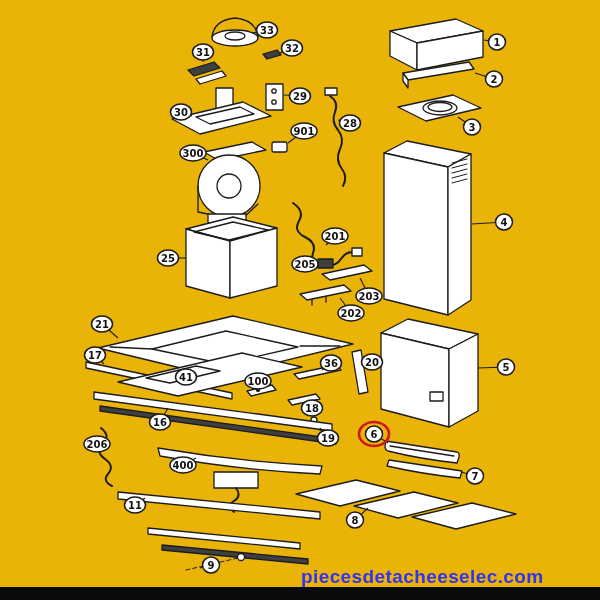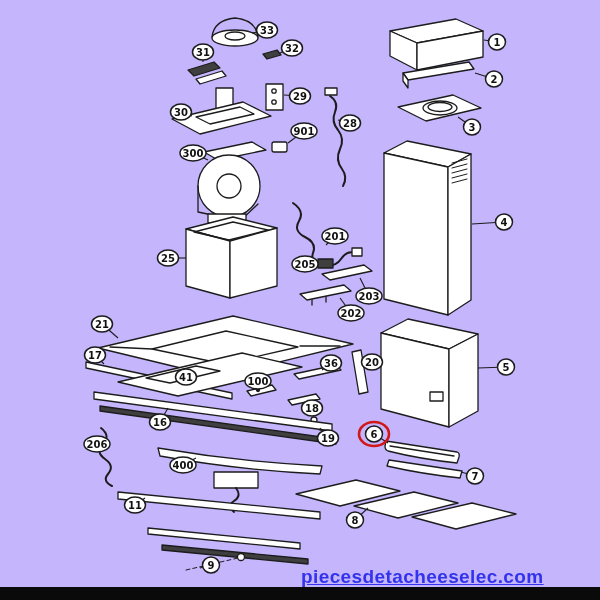--- a/index.html
+++ b/index.html
@@ -13,27 +13,27 @@
   .nofill { fill:none; }
   .thick { stroke-width:2; fill:none; }
   .thin { stroke-width:1; }
   .leader { stroke:#1c1c1c; stroke-width:1.1; }
   .callout-bubble { fill:#fff; stroke:#1c1c1c; stroke-width:1.5; }
   .callout-num { font:bold 10px "DejaVu Sans",sans-serif; text-anchor:middle;
                  fill:#111; stroke:none; }
   .highlight-ring { fill:none; stroke-width:2.6; }
   #watermark { position:absolute; left:301px; top:566px;
                font:700 19px "Liberation Sans",sans-serif;
-               letter-spacing:.4px; white-space:nowrap; cursor:pointer;text-decoration:underline; }
+               letter-spacing:.4px; white-space:nowrap; cursor:pointer; }
   #footer-bar { position:absolute; left:0; bottom:0; width:600px; height:13px; }
 </style>
 </head>
 <body>
 
-<div id="stage" style="background: #c4b5fd;">
+<div id="stage" style="background: #eab308;">
 
   <svg id="diagram-svg" width="600" height="600" viewBox="0 0 600 600">
 
     <g id="parts-layer">
 
       <g>
         <path d="M212,37 Q214,20 235,18 Q256,20 258,37" class="nofill"></path>
         <ellipse cx="235" cy="38" rx="23" ry="8"></ellipse>
         <ellipse cx="235" cy="36" rx="10" ry="4"></ellipse>
       </g>

